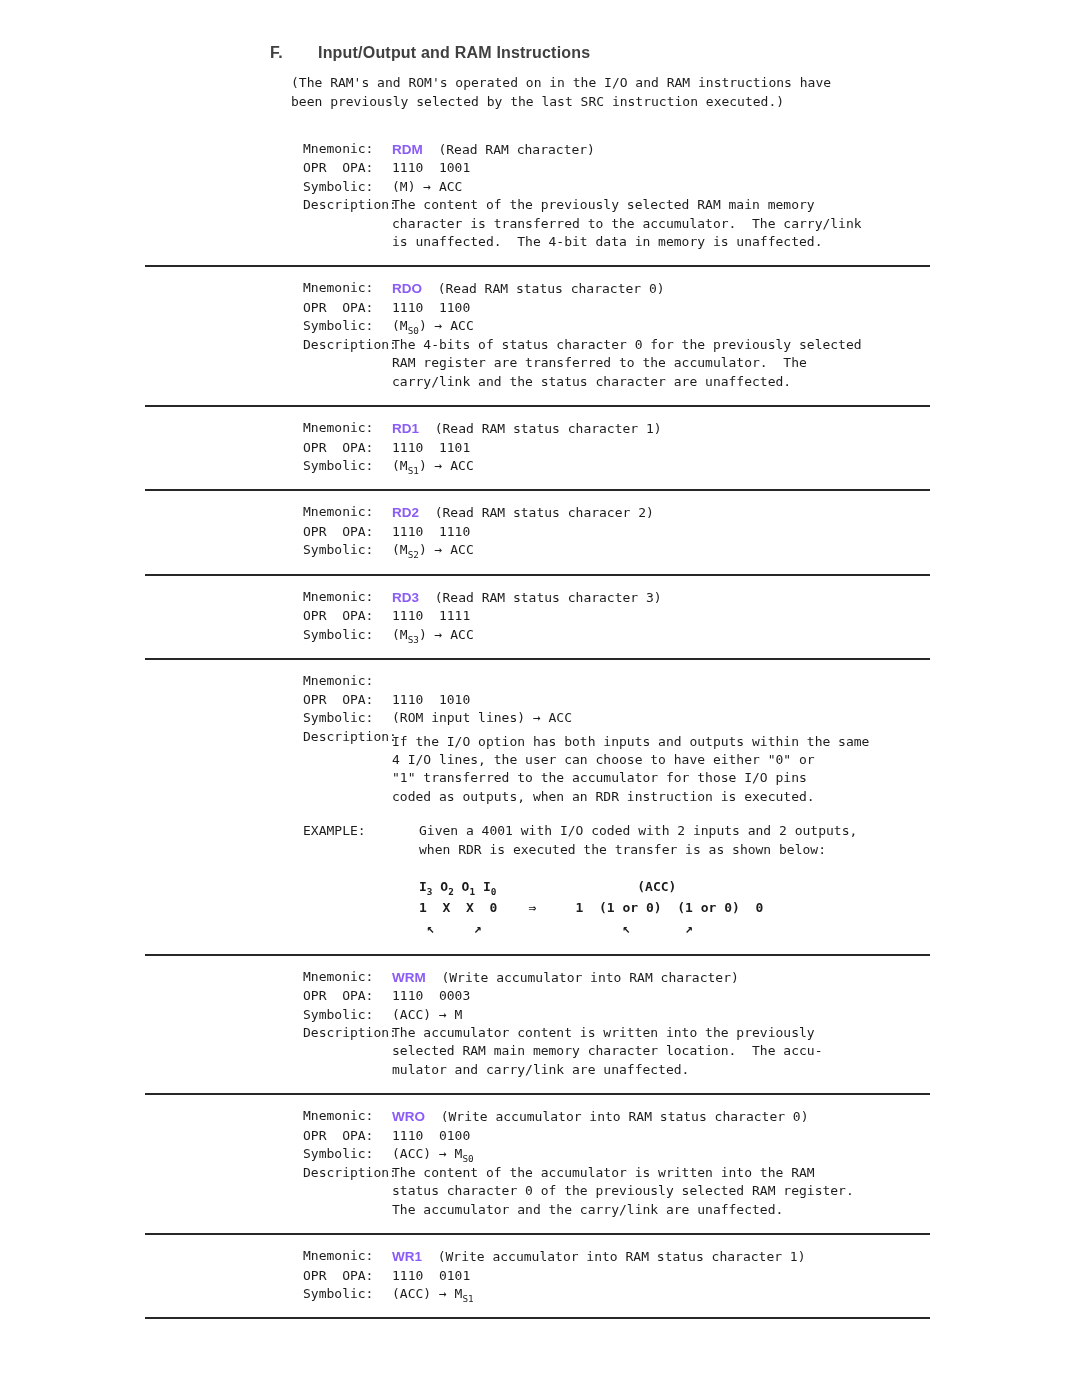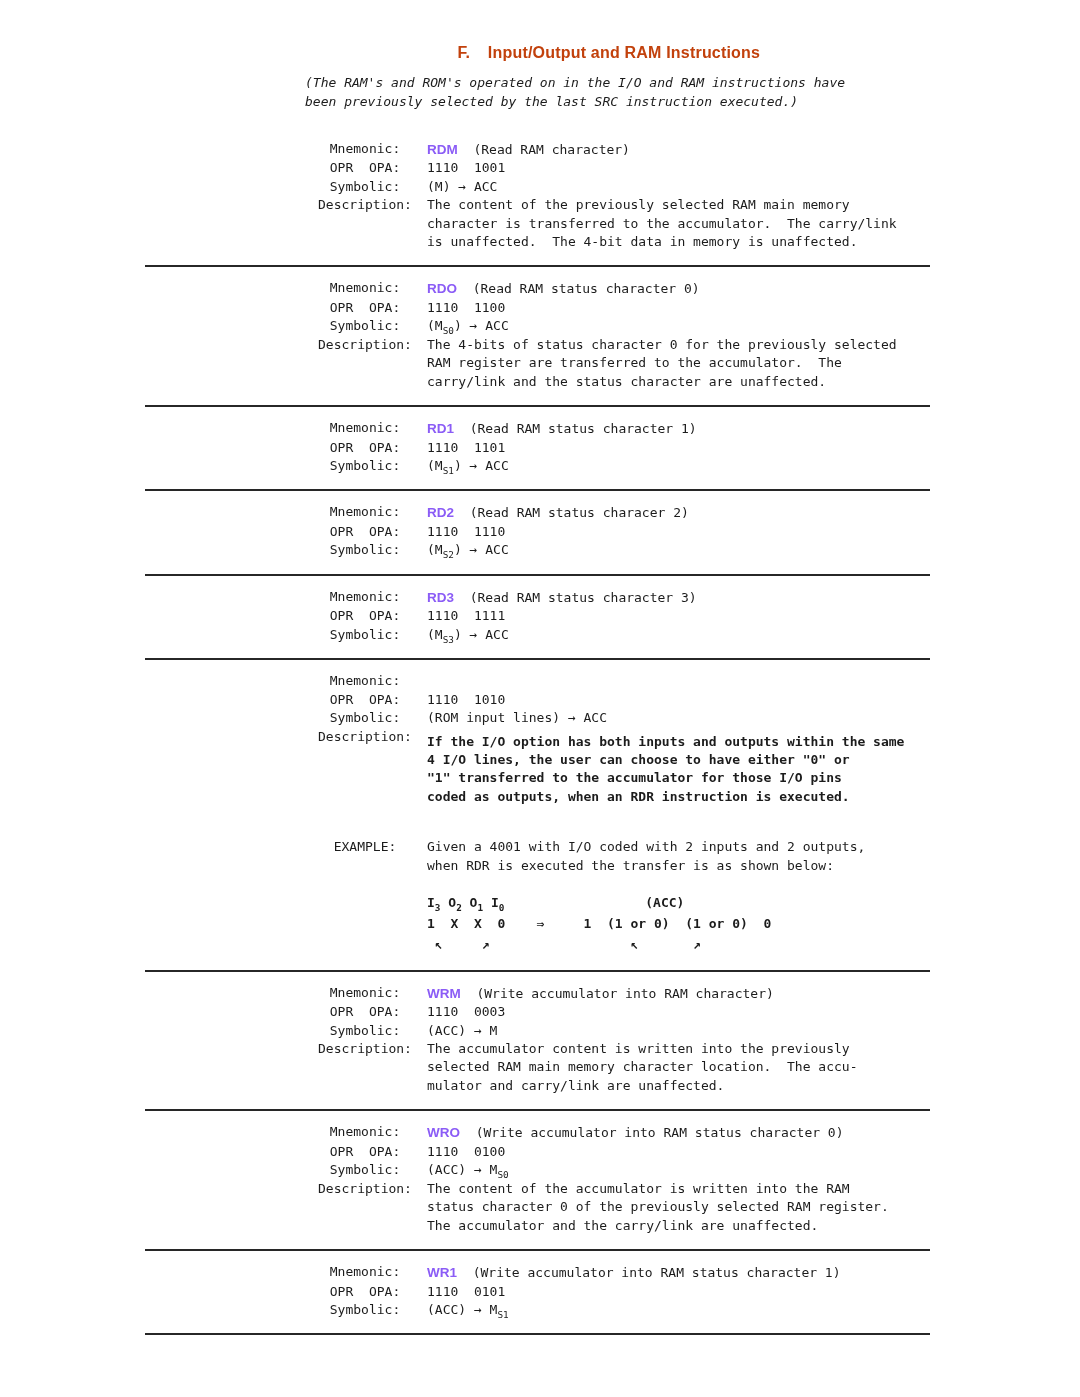--- a/index.html
+++ b/index.html
@@ -9,43 +9,42 @@
     font-family:"DejaVu Sans Mono","DejaVu Sans",monospace;
     font-size:13px; color:#1c1c1c;
     position:relative;
   }
   .page { padding:44px 0 0 145px; width:930px; }
   .content { width:785px; }
 
   .doc-header { margin-left:125px; margin-bottom:16px; }
   .doc-title-row {
     font-family:"Liberation Sans",sans-serif;
-    font-weight:bold; font-size:16px; color:#c2410c;
+    font-weight:bold; font-size:16px; color:#404040;
     letter-spacing:0.2px;
-    text-align:center;
   }
   .letter { display:inline-block; width:48px; }
   .intro {
-    margin-top:12px; margin-left:35px;
-    white-space:pre-wrap; line-height:1.45;font-style:italic;
+    margin-top:12px; margin-left:21px;
+    white-space:pre-wrap; line-height:1.45;
   }
 
   section.instruction { padding:12px 0 14px; }
   .row { display:flex; line-height:1.42; }
-  .lab { flex:none; width:124px; margin-left:158px; white-space:pre;text-align:center; }
+  .lab { flex:none; width:89px; margin-left:158px; white-space:pre; }
   .val { flex:1; white-space:pre-wrap; }
 
   .mn {
     font-family:"Liberation Sans",sans-serif;
     font-weight:bold; font-size:13.5px; color:#8b5cf6;
   }
   sub { font-size:0.72em; line-height:0; }
 
-  .para-gap { margin-top:5px;font-weight:bold; }
-  .example-row { margin-top:32px; }
+  .para-gap { margin-top:5px; }
+  .example-row { margin-top:16px;gap:27px; }
   .diagram { margin-top:18px; white-space:pre; line-height:1.6;font-weight:bold; }
 
   .rule { height:2px; background:#272727; width:785px; }
 </style>
 </head>
 <body>
 
 <div class="page">
   <div class="content">
 

